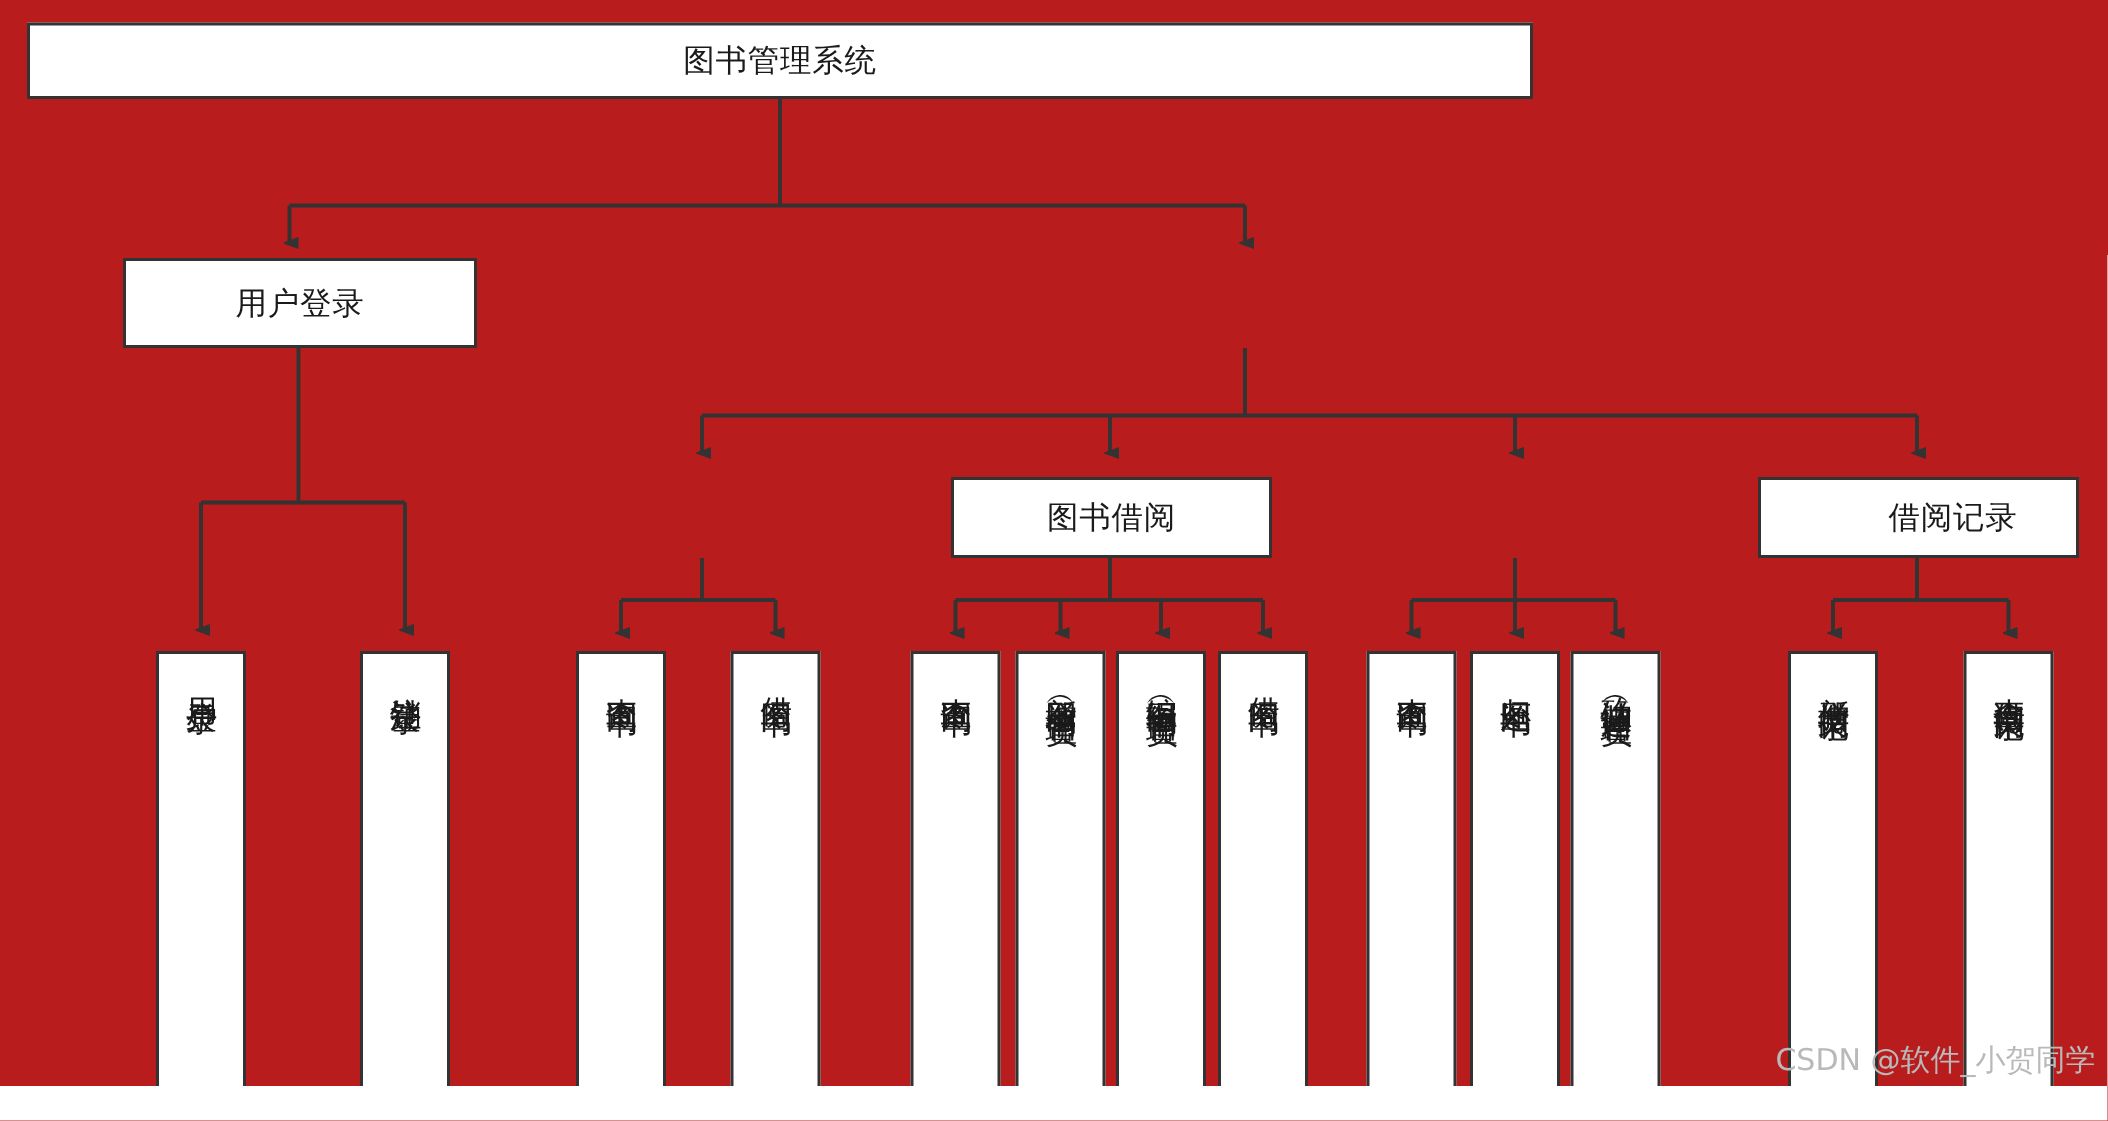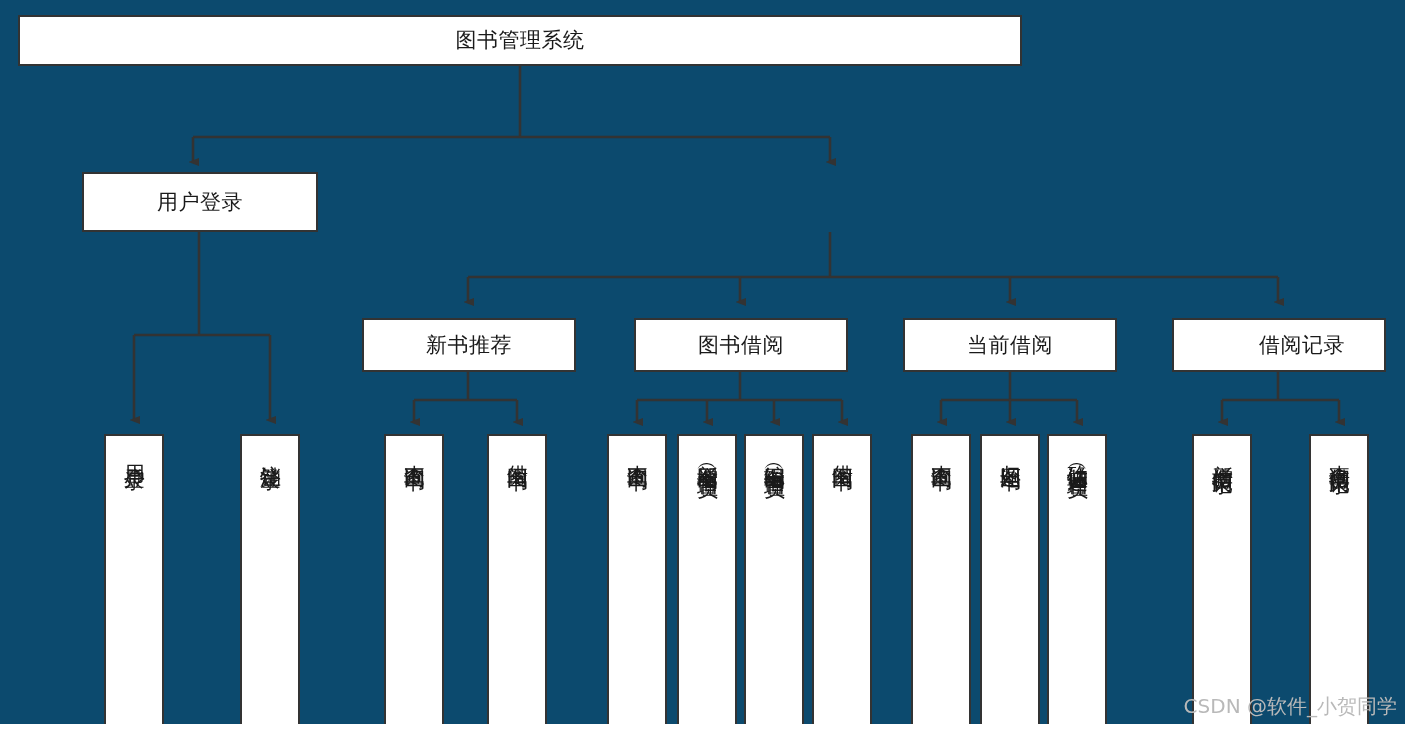--- a/index.html
+++ b/index.html
@@ -4,21 +4,21 @@
 <style>
   html, body {
     margin: 0;
     padding: 0;
     background: #ffffff;
   }
   #canvas {
     position: relative;
     width: 1405px;
     height: 724px;
-    background: #0c4a6e;
+    background: #b91c1c;
     font-family: "DejaVu Sans", "Liberation Sans", sans-serif;
     overflow: hidden;
   }
   svg.wires {
     position: absolute;
     left: 0;
     top: 0;
     width: 1405px;
     height: 747px;
     pointer-events: none;
@@ -125,28 +125,22 @@
   </svg>
 
   <div class="node root h" style="left:18px; top:15px; width:1004px; height:51px;">
     <span class="lbl">图书管理系统</span>
   </div>
 
   <div class="node h" style="left:82px; top:172px; width:236px; height:60px;">
     <span class="lbl">用户登录</span>
   </div>
 
-  <div class="node h" style="left:362px; top:318px; width:214px; height:54px;">
-    <span class="lbl">新书推荐</span>
-  </div>
   <div class="node h" style="left:634px; top:318px; width:214px; height:54px;justify-content:center;">
     <span class="lbl">图书借阅</span>
-  </div>
-  <div class="node h" style="left:903px; top:318px; width:214px; height:54px;">
-    <span class="lbl">当前借阅</span>
   </div>
   <div class="node h" style="left:1172px; top:318px; width:214px; height:54px;padding-left:46px;">
     <span class="lbl">借阅记录</span>
   </div>
 
   <div class="node v" style="left:104px; top:434px; width:60px; height:301px;">
     <span class="lbl">用户登录</span>
   </div>
   <div class="node v" style="left:240px; top:434px; width:60px; height:301px;">
     <span class="lbl">注销登录</span>

